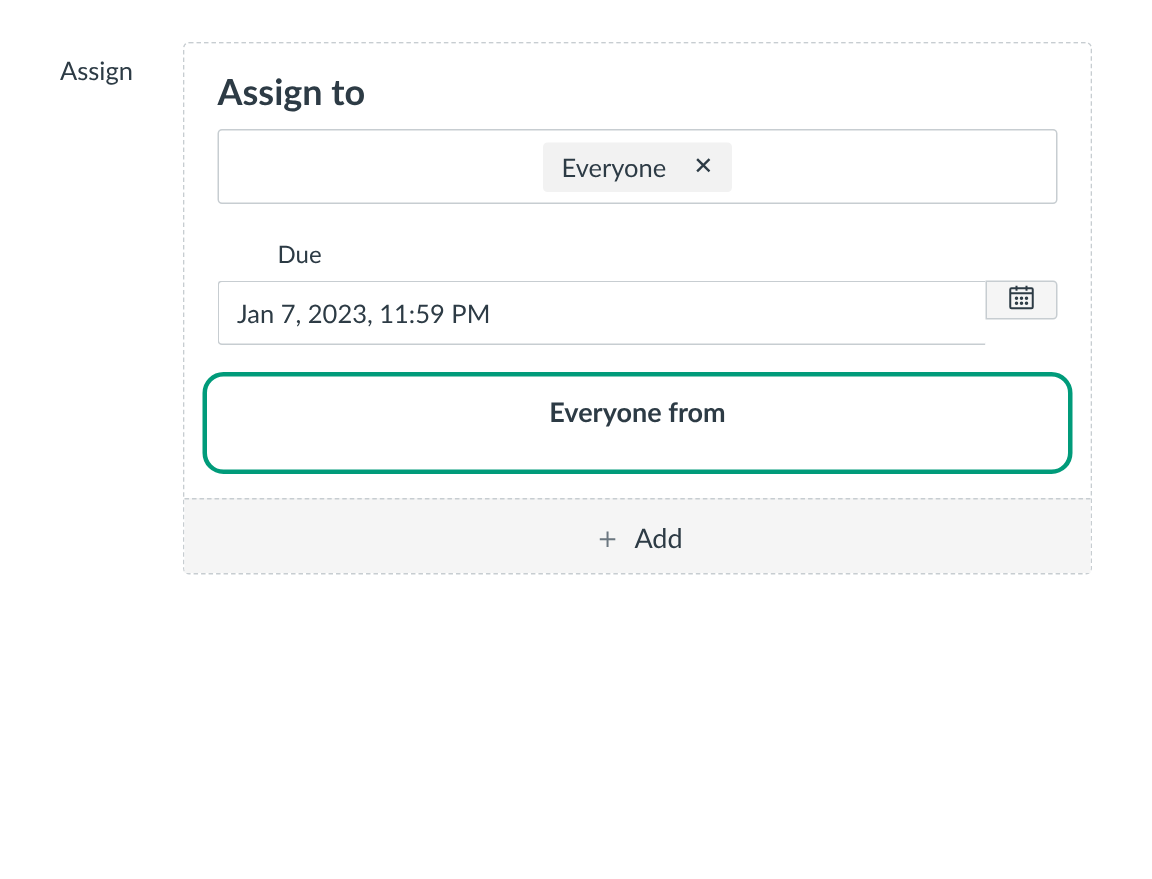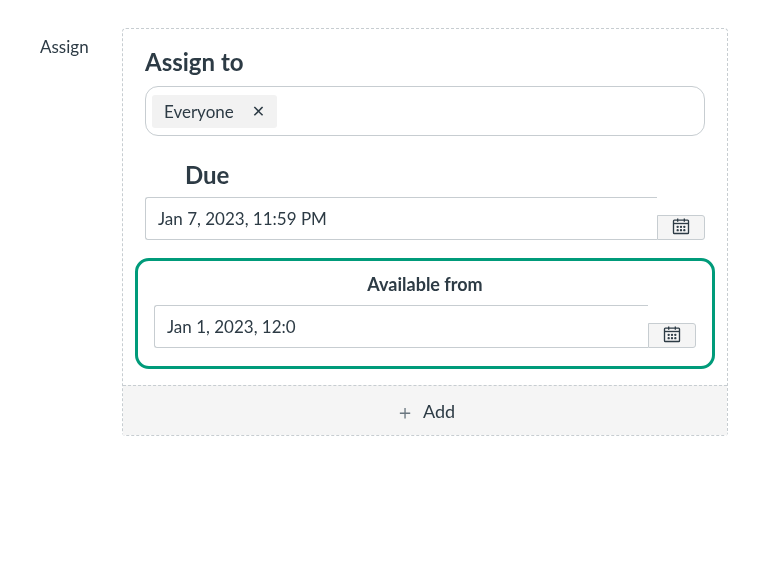--- a/index.html
+++ b/index.html
@@ -32,54 +32,55 @@
   }
   .card-inner {
     padding: 18px 22px 16px 22px;
   }
   .section-label {
     font-weight: 700;
     font-size: 24px;
     margin-bottom: 10px;
   }
   .sub-label {
-    font-weight: 700;
-    font-size: 24px;
+    font-weight: 400;
+    font-size: 16px;
     margin-bottom: 8px;
     padding-left: 40px;
   }
   .token-field {
     border: 1px solid #c7cdd1;
-    border-radius: 13px;
+    border-radius: 3px;
     padding: 6px;
     min-height: 50px;
     display: flex;
     align-items: center;
     background: #fff;
+    justify-content: center;
   }
   .token {
     display: inline-flex;
     align-items: center;
     background: #f2f2f2;
     border-radius: 3px;
     padding: 6px 12px;
     font-size: 17px;
     color: #2d3b45;
   }
   .token-x {
     margin-left: 18px;
     font-size: 16px;
     color: #2d3b45;
     cursor: pointer;
     line-height: 1;
   }
   .spacer-sm { height: 24px; }
   .date-group {
     display: flex;
-    align-items: flex-end;
+    align-items: flex-start;
     width: 100%;
   }
   .date-input {
     flex: 1;
     border: 1px solid #c7cdd1;
     border-right: none;
     border-top-left-radius: 3px;
     border-bottom-left-radius: 3px;
     padding: 10px 12px;
     font-size: 17px;
@@ -171,40 +172,21 @@
                   <circle cx="12" cy="17" r="0.6" fill="#2d3b45"></circle>
                   <circle cx="16" cy="17" r="0.6" fill="#2d3b45"></circle>
               </svg>
             </span>
           </div>
         </div>
 
         <div class="highlight-box">
           <div class="cols">
             <div class="col">
-              <div class="col-label">Available from</div>
-              <div class="date-group">
-                <input class="date-input" value="Jan 1, 2023, 12:0" style="">
-                <div class="date-btn">
-                  <span>
-                    <svg class="cal" viewBox="0 0 24 24" fill="none" stroke="#2d3b45" stroke-width="1.6">
-                      <rect x="3" y="5" width="18" height="16" rx="1"></rect>
-                      <line x1="3" y1="9" x2="21" y2="9"></line>
-                      <line x1="8" y1="3" x2="8" y2="7"></line>
-                      <line x1="16" y1="3" x2="16" y2="7"></line>
-                      <circle cx="8" cy="13" r="0.6" fill="#2d3b45"></circle>
-                        <circle cx="12" cy="13" r="0.6" fill="#2d3b45"></circle>
-                        <circle cx="16" cy="13" r="0.6" fill="#2d3b45"></circle>
-                      <circle cx="8" cy="17" r="0.6" fill="#2d3b45"></circle>
-                        <circle cx="12" cy="17" r="0.6" fill="#2d3b45"></circle>
-                        <circle cx="16" cy="17" r="0.6" fill="#2d3b45"></circle>
-                    </svg>
-                  </span>
-                </div>
-              </div>
+              <div class="col-label">Everyone from</div>
             </div>
           </div>
         </div>
 
       </div>
       <div class="add-bar">
         <span class="plus">＋</span>
         <span>Add</span>
       </div>
     </div>

